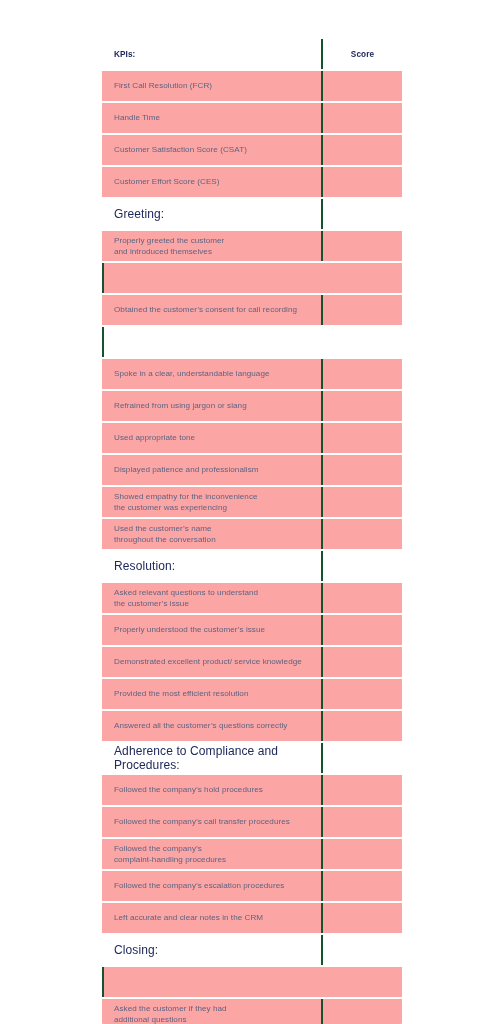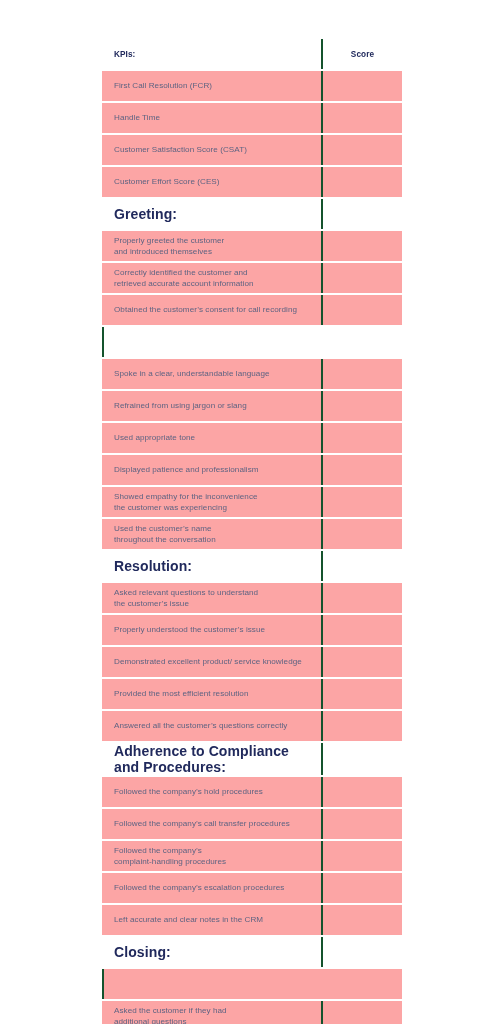--- a/index.html
+++ b/index.html
@@ -71,22 +71,22 @@
   .row.header .cell-score .txt {
     text-align: center;
   }
 
   
   .row.section .cell-label,
   .row.section .cell-score {
     background: #ffffff;
   }
   .row.section .txt {
-    font-weight: bold;
-    font-size: 14px;
+    font-weight: normal;
+    font-size: 12px;
     letter-spacing: 0.1px;
     color: #20295c;
   }
 
   
   .row.item .cell-label,
   .row.item .cell-score {
     background: #fca5a5;
   }
   .row.item .txt {
@@ -162,24 +162,20 @@
       <div class="row item">
         <div class="cell-label">
           <span class="txt">Properly greeted the customer
 and introduced themselves</span>
         </div>
         <div class="cell-score">
           <span class="txt"></span>
         </div>
       </div>
       <div class="row item">
-        <div class="cell-label">
-          <span class="txt">Correctly identified the customer and
-retrieved accurate account information</span>
-        </div>
         <div class="cell-score">
           <span class="txt"></span>
         </div>
       </div>
       <div class="row item">
         <div class="cell-label">
           <span class="txt">Obtained the customer’s consent for call recording</span>
         </div>
         <div class="cell-score">
           <span class="txt"></span>

